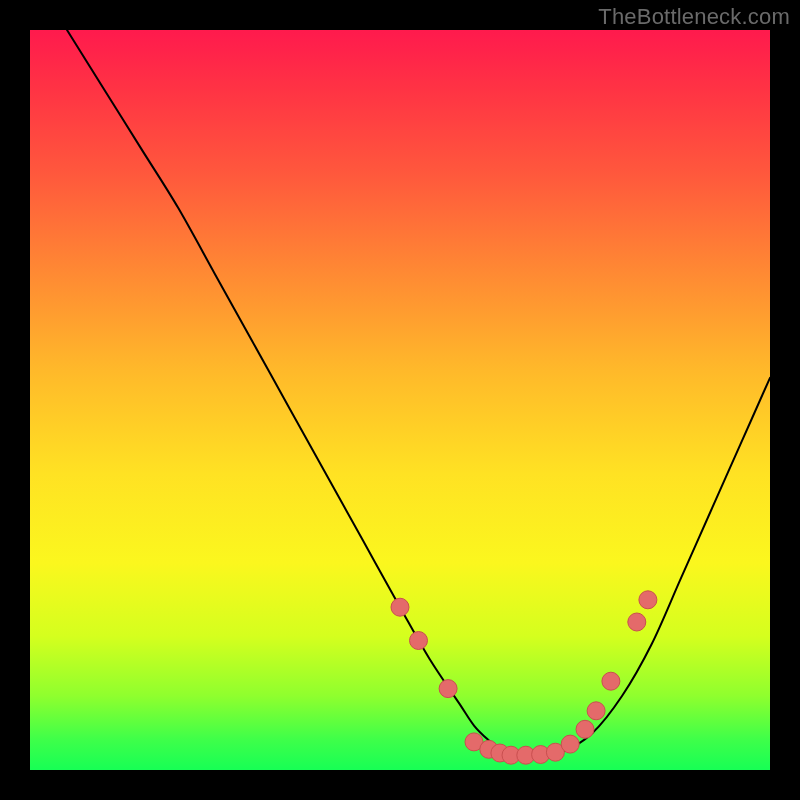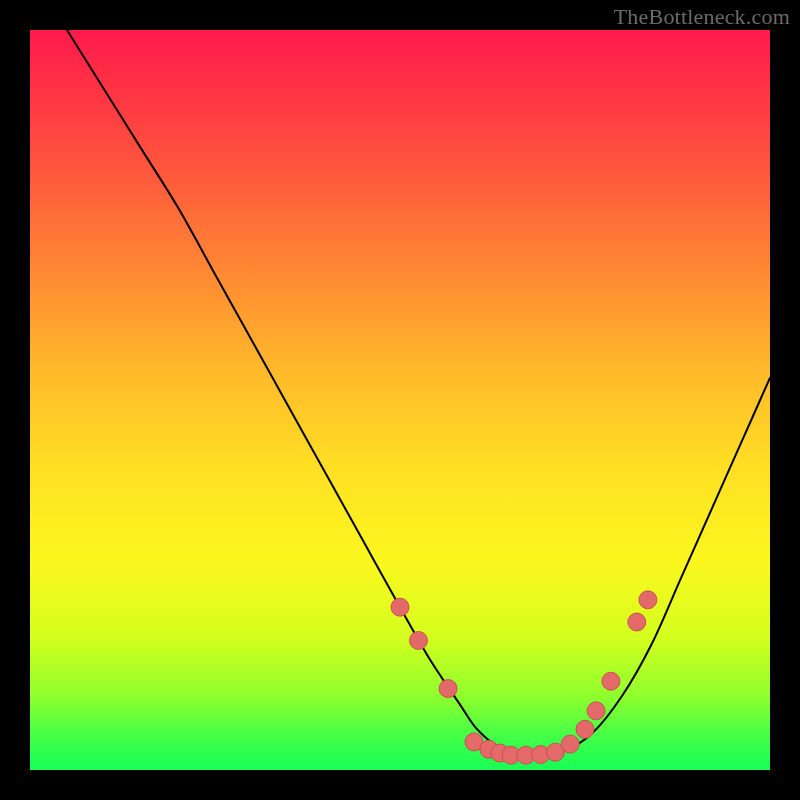--- a/index.html
+++ b/index.html
@@ -9,21 +9,20 @@
     height: 800px;
     background: #000;
     font-family: Arial, Helvetica, sans-serif;
     overflow: hidden;
   }
   .stage {
     position: relative;
     width: 800px;
     height: 800px;
     background: #000;
-    font-family: Liberation Serif, serif;
   }
   .plot {
     position: absolute;
     left: 30px;
     top: 30px;
     width: 740px;
     height: 740px;
     
     background: linear-gradient(to bottom,
       #ff1a4d 0%,

